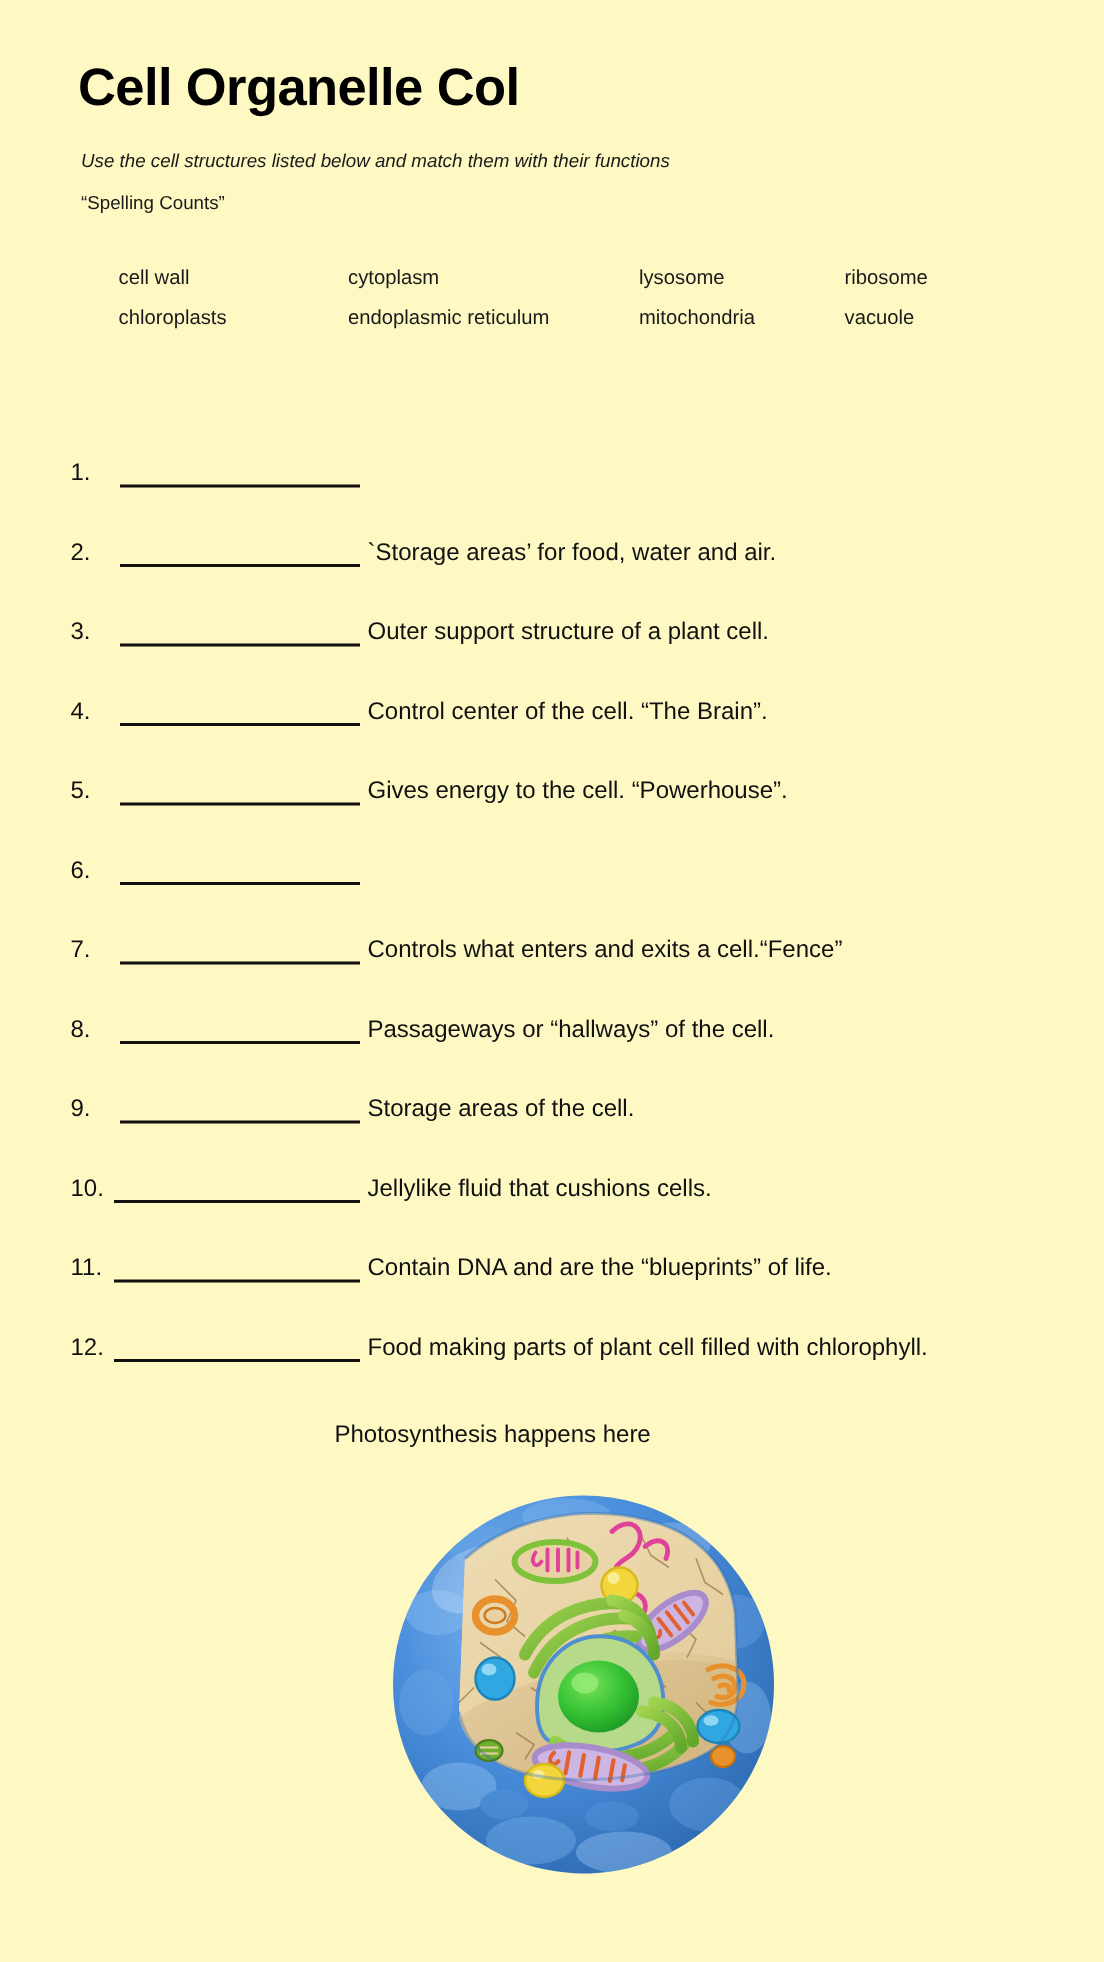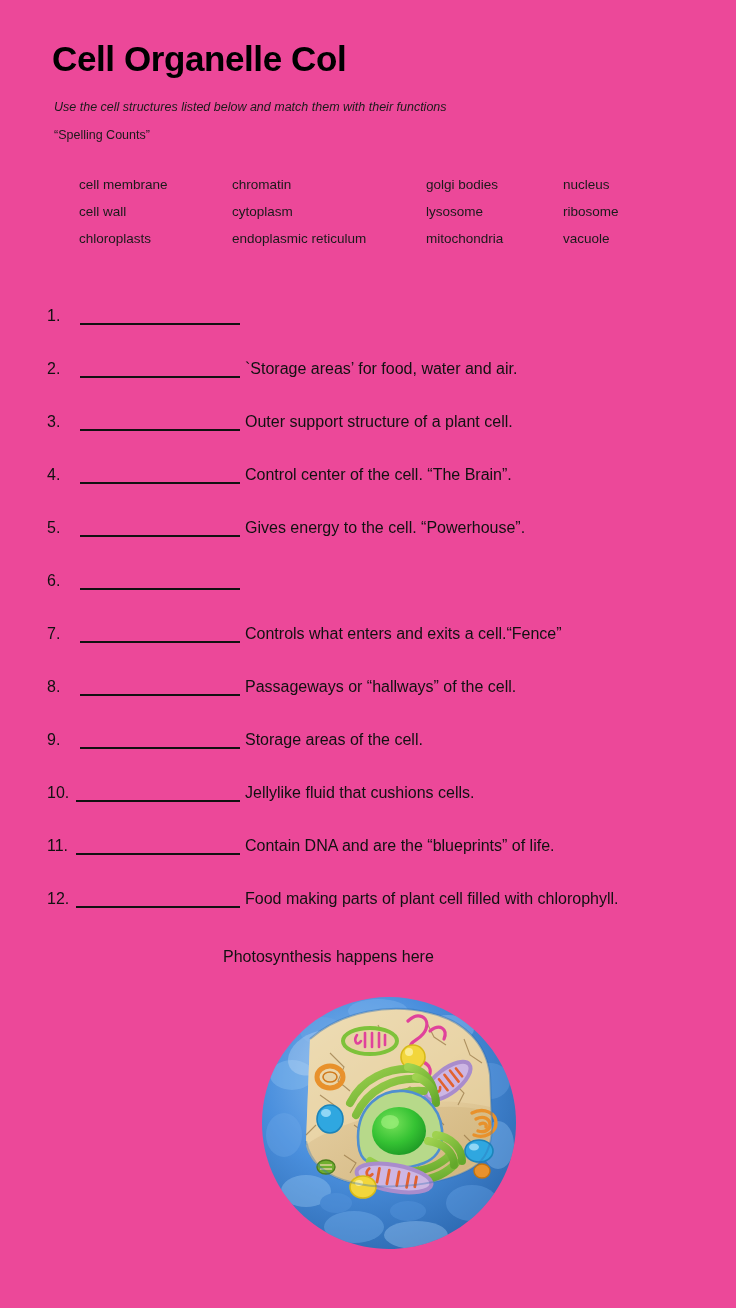--- a/index.html
+++ b/index.html
@@ -13,21 +13,21 @@
     position: relative;
     font-family: "Liberation Sans", sans-serif;
     color: #111111;
     overflow: hidden;
   }
 
   .page {
     position: relative;
     width: 736px;
     height: 1308px;
-    background: #ec4899;
+    background: #fef9c3;
   }
 
   
   .title {
     position: absolute;
     left: 52px;
     top: 41px;
     font-size: 35px;
     font-weight: 700;
     letter-spacing: -0.4px;
@@ -144,26 +144,20 @@
 </head>
 <body>
 
 <div class="page">
 
   <div class="title">Cell Organelle Col</div>
   <div class="subtitle">Use the cell structures listed below and match them with their functions</div>
   <div class="spelling">“Spelling Counts”</div>
 
   <div class="wordbank">
-    <div class="wb-row">
-      <span class="wb-cell wb-c0">cell membrane</span>
-      <span class="wb-cell wb-c1">chromatin</span>
-      <span class="wb-cell wb-c2">golgi bodies</span>
-      <span class="wb-cell wb-c3">nucleus</span>
-    </div>
     <div class="wb-row">
       <span class="wb-cell wb-c0">cell wall</span>
       <span class="wb-cell wb-c1">cytoplasm</span>
       <span class="wb-cell wb-c2">lysosome</span>
       <span class="wb-cell wb-c3">ribosome</span>
     </div>
     <div class="wb-row">
       <span class="wb-cell wb-c0">chloroplasts</span>
       <span class="wb-cell wb-c1">endoplasmic reticulum</span>
       <span class="wb-cell wb-c2">mitochondria</span>

